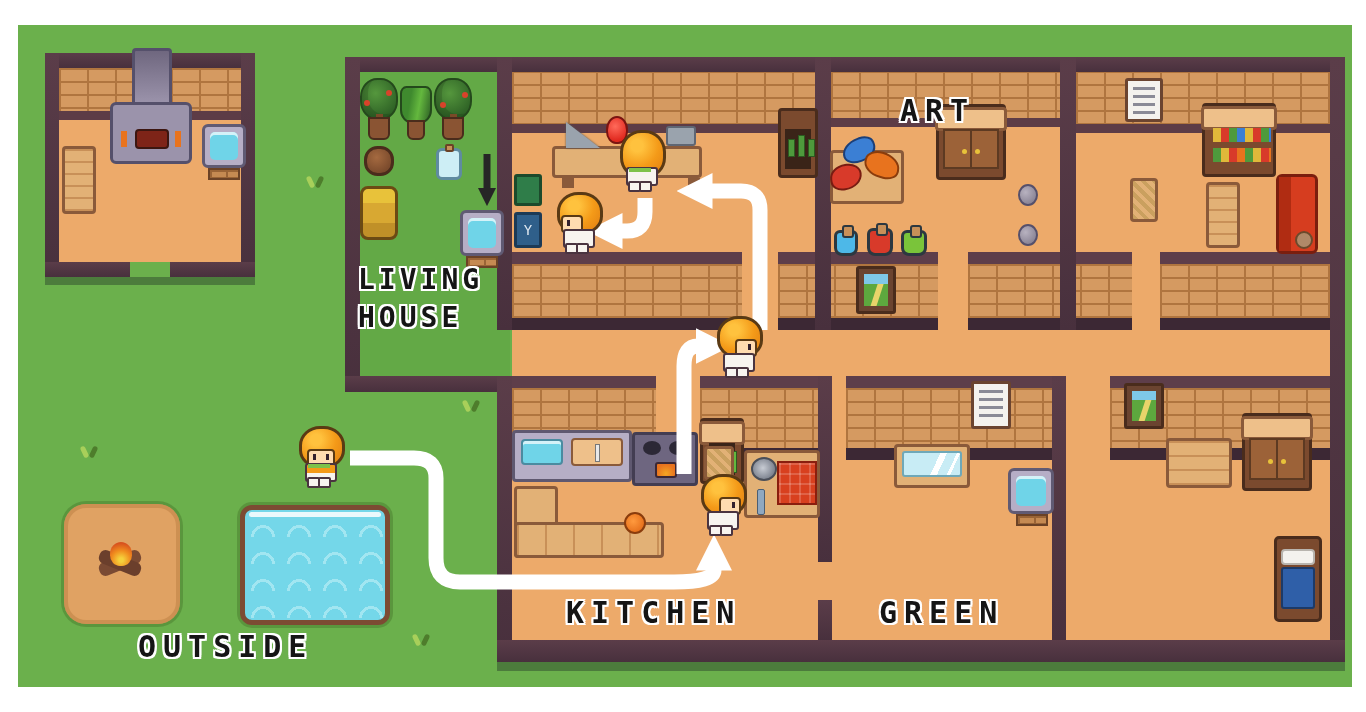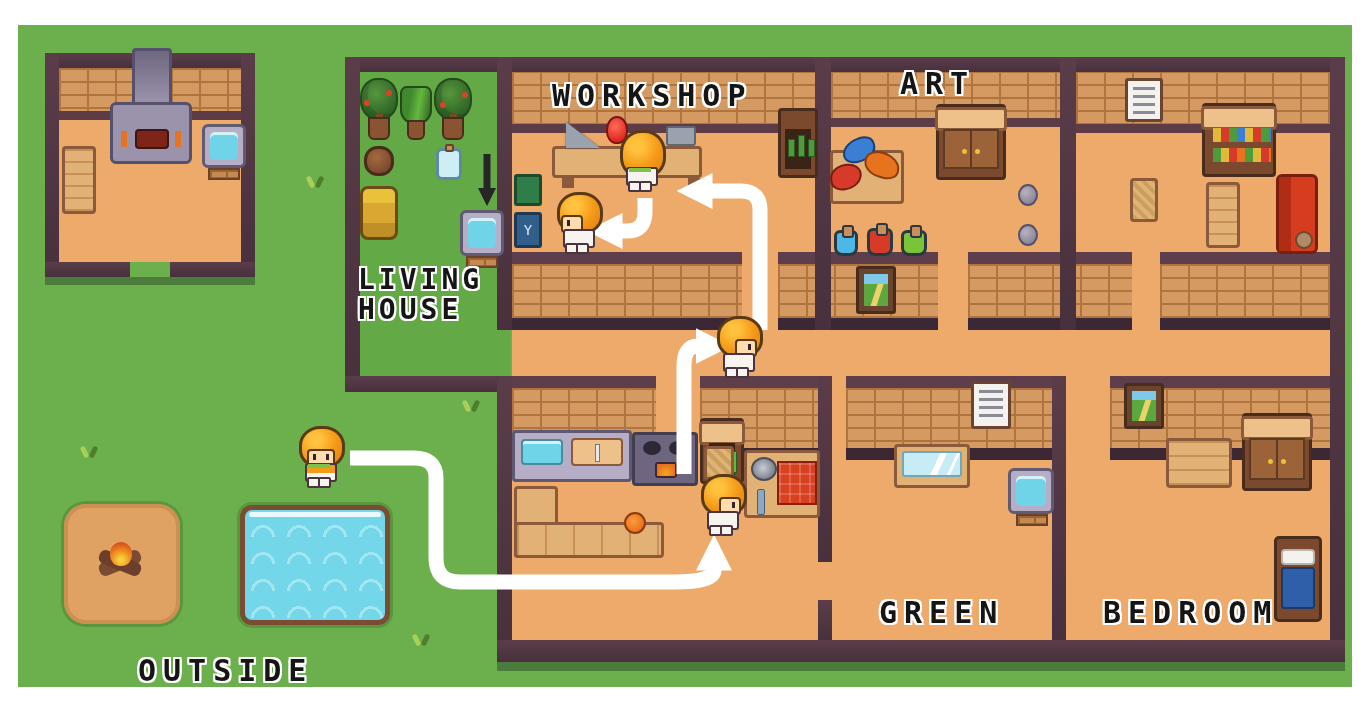--- a/index.html
+++ b/index.html
@@ -162,57 +162,56 @@
   <div class="abs" style="left:364px;top:146px;width:30px;height:30px;background:radial-gradient(circle at 40% 35%,#a56a40,#7a4a2c 75%);border:3px solid #4a2c1c;border-radius:45%;z-index:6"></div>
   <div class="abs" style="left:436px;top:148px;width:26px;height:32px;background:#cdeef5;border:3px solid #5f8ba0;border-radius:6px;z-index:6">
     <div class="abs" style="left:6px;top:-7px;width:9px;height:8px;background:#c89058;border:2px solid #6b4226;border-radius:2px"></div>
   </div>
   <div class="abs" style="left:360px;top:186px;width:38px;height:54px;background:linear-gradient(180deg,#e8c23a 0 30%,#d8a832 30% 70%,#c09028 70%);border:3px solid #6b4a14;border-radius:8px;z-index:6"></div>
   <div class="abs basin" style="left:460px;top:210px;width:44px;height:46px;z-index:6">
       <div class="water"></div>
     </div>
   <div class="abs pedestal" style="left:466px;top:256px;width:32px;height:12px;z-index:6"></div>
   <div class="lbl lbl-sm" style="left:358px;top:266px">LIVING</div>
-  <div class="lbl lbl-sm" style="left:358px;top:296px">HOUSE</div>
+  <div class="lbl lbl-sm" style="left:358px;top:304px">HOUSE</div>
 
   <div class="abs wood" style="left:552px;top:146px;width:150px;height:32px;z-index:6"></div>
   <div class="abs" style="left:562px;top:178px;width:12px;height:10px;background:#8a5a3a;z-index:6"></div>
   <div class="abs" style="left:688px;top:178px;width:12px;height:10px;background:#8a5a3a;z-index:6"></div>
   <div class="abs" style="left:566px;top:122px;width:0;height:0;border-left:34px solid #9aa3ad;border-top:26px solid transparent;z-index:6;filter:drop-shadow(0 0 1px #555)"></div>
   <div class="abs" style="left:606px;top:116px;width:22px;height:28px;background:radial-gradient(circle at 40% 35%,#ff6a5a,#e0281e 75%);border:2px solid #7a1410;border-radius:50% 50% 45% 45%;z-index:6"></div>
   <div class="abs" style="left:666px;top:126px;width:30px;height:20px;background:#9aa3ad;border:2px solid #5f6673;border-radius:3px;z-index:6"></div>
   <div class="abs" style="left:514px;top:174px;width:28px;height:32px;background:#2f7d49;border:3px solid #1c4a2c;border-radius:3px;z-index:6"></div>
   <div class="abs" style="left:514px;top:212px;width:28px;height:36px;background:#2f5f8a;border:3px solid #1c3a56;border-radius:3px;z-index:6;color:#dfe8f0;font-size:14px;text-align:center;line-height:30px">Y</div>
   <div class="abs cabinet" style="left:778px;top:108px;width:40px;height:70px;z-index:6">
     <div class="abs" style="left:4px;top:18px;right:4px;bottom:6px;background:#3a2418"></div>
     <div class="abs" style="left:7px;top:28px;width:7px;height:18px;background:#4e9a3c;border:1px solid #2c5a20"></div>
     <div class="abs" style="left:17px;top:24px;width:7px;height:22px;background:#4e9a3c;border:1px solid #2c5a20"></div>
     <div class="abs" style="left:27px;top:28px;width:7px;height:18px;background:#4e9a3c;border:1px solid #2c5a20"></div>
   </div>
-  <div class="lbl" style="left:552px;top:81px">WORKSHOP</div>
 
   <div class="abs wood" style="left:830px;top:150px;width:74px;height:54px;z-index:6"></div>
   <div class="abs" style="left:842px;top:138px;width:34px;height:24px;background:#3b7fd4;border:2px solid #1c3f78;border-radius:60% 40% 55% 45%;transform:rotate(-20deg);z-index:7"></div>
   <div class="abs" style="left:864px;top:152px;width:36px;height:26px;background:#e8731e;border:2px solid #8a3c0c;border-radius:45% 60% 40% 55%;transform:rotate(15deg);z-index:7"></div>
   <div class="abs" style="left:830px;top:164px;width:32px;height:26px;background:#d83a2a;border:2px solid #781c12;border-radius:55% 45% 60% 40%;transform:rotate(-8deg);z-index:7"></div>
   <div class="abs cabinet" style="left:936px;top:104px;width:70px;height:76px;z-index:6">
     <div class="top"></div>
       <div class="door l">
         <span class="knob" style="right:3px"></span>
       </div>
       <div class="door r">
         <span class="knob" style="left:3px"></span>
       </div>
   </div>
   <div class="abs stone" style="left:1018px;top:184px;width:20px;height:22px;z-index:6"></div>
   <div class="abs stone" style="left:1018px;top:224px;width:20px;height:22px;z-index:6"></div>
   <div class="abs potion" style="left:834px;top:230px;width:24px;height:26px;background:#4db8e8;z-index:6"></div>
   <div class="abs potion" style="left:867px;top:228px;width:26px;height:28px;background:#d83a2a;z-index:6"></div>
   <div class="abs potion" style="left:901px;top:230px;width:26px;height:26px;background:#7ac43a;z-index:6"></div>
-  <div class="lbl" style="left:900px;top:69px">ART</div>
+  <div class="lbl" style="left:900px;top:96px">ART</div>
 
   <div class="abs note" style="left:1125px;top:78px;width:38px;height:44px;z-index:6"></div>
   <div class="abs cabinet" style="left:1202px;top:103px;width:74px;height:74px;z-index:6">
     <div class="top"></div>
     <div class="abs" style="left:8px;top:22px;width:58px;height:14px;background:repeating-linear-gradient(90deg,#e0b83a 0 8px,#d83a2a 8px 16px,#4e9a3c 16px 24px,#3b7fd4 24px 32px)"></div>
     <div class="abs" style="left:8px;top:42px;width:58px;height:14px;background:repeating-linear-gradient(90deg,#4e9a3c 0 8px,#e0b83a 8px 16px,#d83a2a 16px 24px,#e8731e 24px 32px)"></div>
   </div>
   <div class="abs wood" style="left:1130px;top:178px;width:28px;height:44px;background-image:repeating-linear-gradient(45deg,#caa05f 0 4px,#e2b176 4px 8px);z-index:6"></div>
   <div class="abs wood" style="left:1206px;top:182px;width:34px;height:66px;background-image:repeating-linear-gradient(#c89058 0 2px,transparent 2px 12px);z-index:6"></div>
   <div class="abs" style="left:1276px;top:174px;width:42px;height:80px;background:#d63d1f;border:3px solid #7a1e0e;border-radius:6px;z-index:6">
@@ -243,20 +242,21 @@
   </div>
   <div class="abs wood" style="left:514px;top:486px;width:44px;height:72px;z-index:6"></div>
   <div class="abs wood" style="left:514px;top:522px;width:150px;height:36px;background-image:repeating-linear-gradient(90deg,#c89058 0 2px,transparent 2px 28px);z-index:7"></div>
   <div class="abs" style="left:624px;top:512px;width:22px;height:22px;background:radial-gradient(circle at 40% 40%,#ff9a3e,#e8731e 70%);border:2px solid #8a3c0c;border-radius:50%;z-index:8"></div>
   <div class="abs wood" style="left:704px;top:446px;width:30px;height:34px;background-image:repeating-linear-gradient(45deg,#caa05f 0 4px,#e2b176 4px 8px);z-index:6"></div>
   <div class="abs wood" style="left:744px;top:450px;width:76px;height:68px;z-index:6">
     <div class="abs" style="left:30px;top:8px;width:40px;height:44px;background:#d8401f;border:2px solid #8a1e0e;background-image:linear-gradient(rgba(255,255,255,.18) 2px,transparent 2px),linear-gradient(90deg,rgba(255,255,255,.18) 2px,transparent 2px);background-size:10px 10px"></div>
     <div class="abs" style="left:4px;top:4px;width:26px;height:24px;background:radial-gradient(circle at 45% 45%,#c8ccd4,#7e8490 70%);border:2px solid #4a4e58;border-radius:50%"></div>
     <div class="abs" style="left:10px;top:36px;width:8px;height:26px;background:#8fa8c0;border:1px solid #4a5e73;border-radius:2px"></div>
   </div>
+  <div class="lbl" style="left:566px;top:598px">KITCHEN</div>
 
   <div class="abs note" style="left:971px;top:381px;width:40px;height:48px;z-index:6"></div>
   <div class="abs wood" style="left:894px;top:444px;width:76px;height:44px;z-index:6">
     <div class="abs" style="left:5px;top:4px;right:5px;bottom:8px;background:linear-gradient(115deg,#c8ecf5 0 55%,#ffffff 55% 65%,#c8ecf5 65% 80%,#ffffff 80% 85%,#c8ecf5 85%);border:2px solid #6fa8b8;border-radius:3px"></div>
   </div>
   <div class="abs basin" style="left:1008px;top:468px;width:46px;height:46px;z-index:6">
       <div class="water"></div>
     </div>
   <div class="abs pedestal" style="left:1016px;top:514px;width:32px;height:12px;z-index:6"></div>
   <div class="lbl" style="left:879px;top:598px">GREEN</div>
@@ -271,30 +271,29 @@
         <span class="knob" style="right:3px"></span>
       </div>
       <div class="door r">
         <span class="knob" style="left:3px"></span>
       </div>
   </div>
   <div class="abs" style="left:1274px;top:536px;width:48px;height:86px;background:#7b4a2e;border:3px solid #4a2c1c;border-radius:5px;z-index:6">
     <div class="abs" style="left:4px;top:10px;width:34px;height:16px;background:#f4f2ee;border:2px solid #b8b4ae;border-radius:4px"></div>
     <div class="abs" style="left:4px;top:28px;width:34px;height:42px;background:#2f5fa8;border:2px solid #1c3a68;border-radius:3px"></div>
   </div>
-  <div class="lbl" style="left:1103px;top:598px">BEDROOM</div>
 
   <div class="abs" style="left:64px;top:504px;width:116px;height:120px;background:#e0a263;border-radius:22px;box-shadow:inset 0 0 0 4px rgba(190,130,70,.55),0 0 0 3px rgba(70,120,45,.45)"></div>
   <div class="abs" style="left:98px;top:556px;width:44px;height:14px;background:#7a4a33;border-radius:6px;transform:rotate(-22deg);z-index:6"></div>
   <div class="abs" style="left:98px;top:556px;width:44px;height:14px;background:#6b3f2c;border-radius:6px;transform:rotate(22deg);z-index:6"></div>
   <div class="abs" style="left:110px;top:542px;width:22px;height:24px;background:radial-gradient(circle at 50% 75%,#f5d03c 10%,#f08c1e 45%,#d8521e 80%);border-radius:50% 50% 45% 45%;z-index:7"></div>
   <div class="abs" style="left:240px;top:505px;width:150px;height:120px;background-color:#74d7e9;border:5px solid #7c4b33;border-radius:12px;box-shadow:0 0 0 3px rgba(70,120,45,.45);background-image:radial-gradient(circle at 50% 100%,transparent 0 9px,#a2e6f1 9px 12px,transparent 12px);background-size:36px 27px;z-index:5">
     <div class="abs" style="left:4px;top:2px;right:4px;height:5px;background:rgba(255,255,255,.85);border-radius:3px"></div>
   </div>
-  <div class="lbl" style="left:138px;top:656px">OUTSIDE</div>
+  <div class="lbl" style="left:138px;top:632px">OUTSIDE</div>
 
   <div class="abs tuft" style="left:306px;top:176px"></div>
   <div class="abs tuft" style="left:80px;top:446px"></div>
   <div class="abs tuft" style="left:412px;top:634px"></div>
   <div class="abs tuft" style="left:462px;top:400px"></div>
 
   <svg class="routes" width="1366" height="712" viewBox="0 0 1366 712">
     <defs>
       <marker id="ah" markerWidth="2.4" markerHeight="2.4" refX="0.3" refY="1.2" orient="auto">
         <path d="M0,0 L2.4,1.2 L0,2.4 Z" fill="#ffffff"></path>

